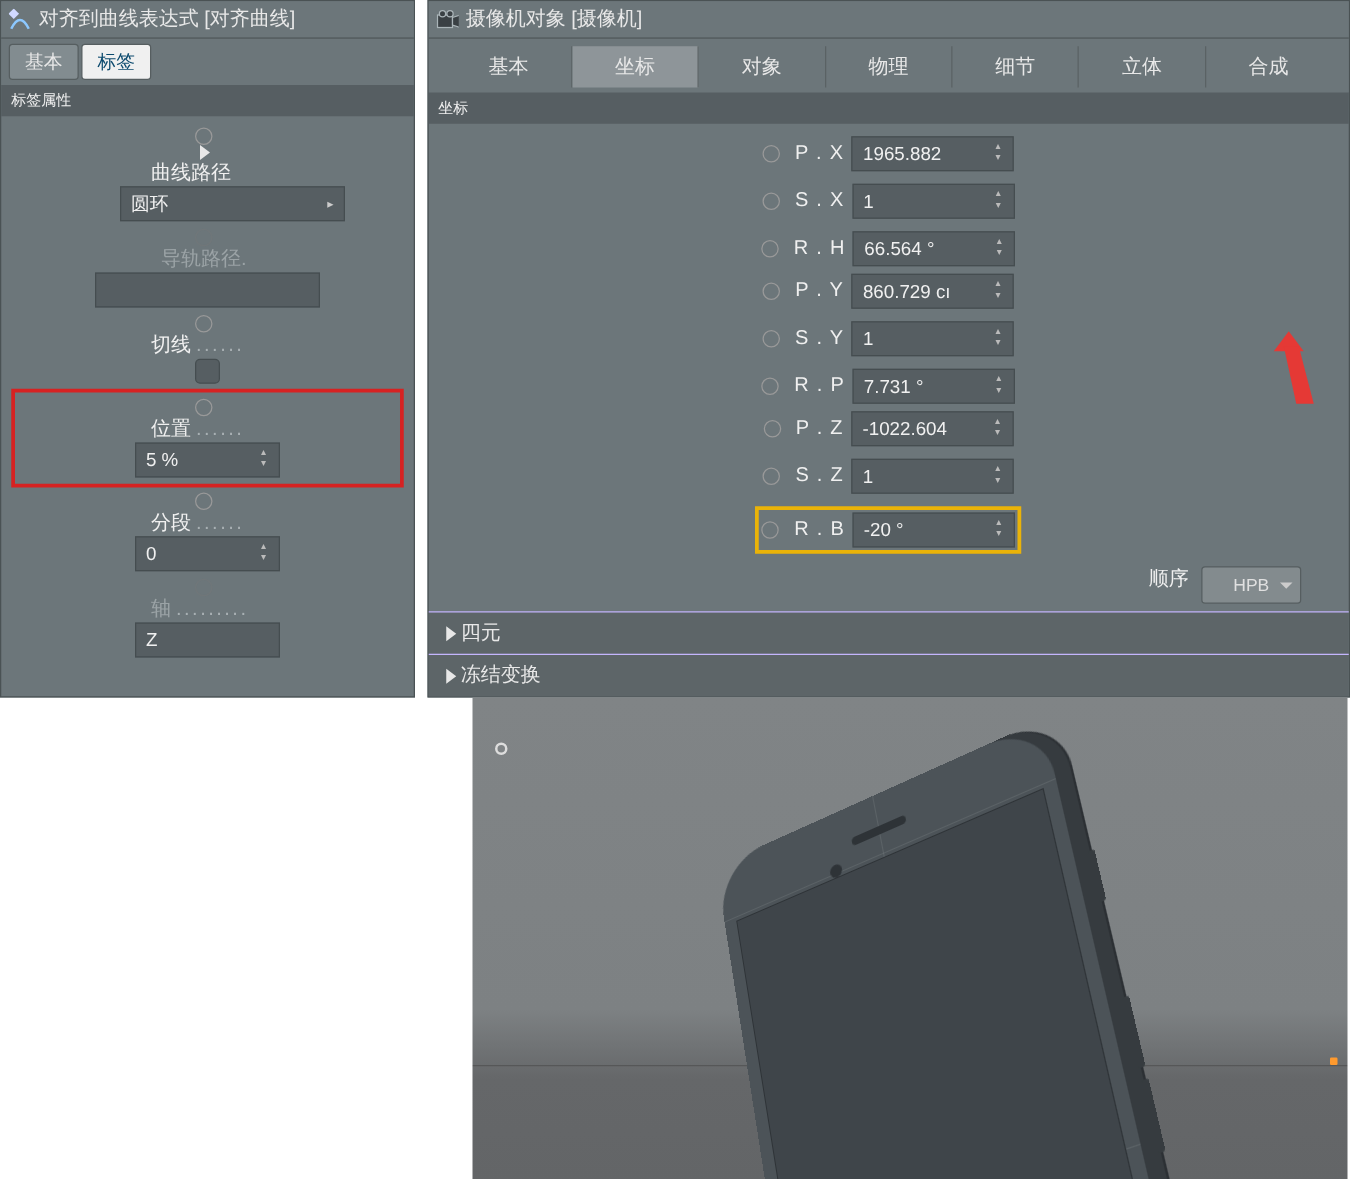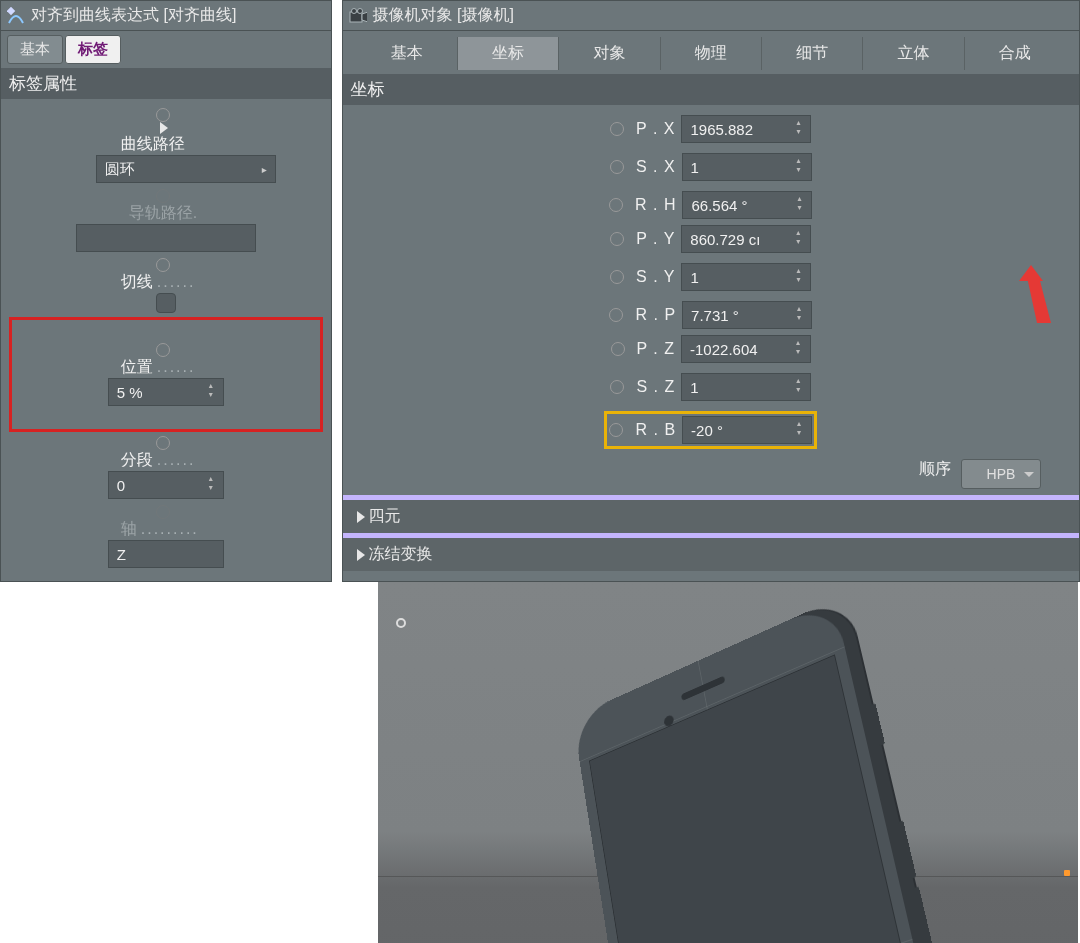--- a/index.html
+++ b/index.html
@@ -41,21 +41,21 @@
     }
     .tab { 
       padding: 4px 12px; 
       background: #828c90; 
       color: #e8e8e8; 
       border: 1px solid #565e60;
       border-radius: 3px;
       font-size: 15px;
       cursor: pointer;
     }
-    .tab.active { background: #f0f0f0; color: #701a75; font-weight: bold; }
+    .tab.active { background: #f0f0f0; color: #0c4a6e; }
     
     .camera-tabs { 
       display: flex; 
       padding: 6px 14px 4px; 
       gap: 0;
       background: #6c767a;
     }
     .camera-tabs .ctab {
       flex: 1;
       text-align: center;
@@ -65,21 +65,21 @@
       font-size: 16px;
       border-right: 1px solid #5a6264;
     }
     .camera-tabs .ctab:last-child { border-right: none; text-align: center; }
     .camera-tabs .ctab.active { background: #8e9599; }
     
     
     .section-hdr { 
       background: #565e62; 
       padding: 4px 8px; 
-      font-size: 17px; 
+      font-size: 12px; 
       font-weight: normal;
       color: #f0f0f0;
     }
     
     
     .prop-body { padding: 6px 8px 10px; }
     .prop-row { 
       display: flex; 
       align-items: center; 
       padding: 3px 0;
@@ -153,21 +153,21 @@
     }
     .fld-order::after { 
       content: ""; 
       position: absolute; right: 6px;
       width: 0; height: 0;
       border-left: 5px solid transparent;
       border-right: 5px solid transparent;
       border-top: 5px solid #ccc;
     }
     
-    .highlight { border: 3px solid #d62222; padding: 20px; margin: 1px 0; }
+    .highlight { border: 3px solid #d62222; padding: 2px; margin: 1px 0; }
     
     
     .coord-grid { 
       display: flex; 
       flex-direction: column;
       padding: 10px 14px 6px;
       gap: 6px;
     }
     .coord-row { display: flex; gap: 10px; align-items: center; flex-direction: column; }
     .coord-cell { display: flex; align-items: center; gap: 6px; }
@@ -175,21 +175,21 @@
     .coord-fld { width: 130px; }
     .order-row { display: flex; justify-content: flex-end; gap: 10px; padding-right: 24px; margin-top: 4px; }
     .order-lbl { color: #f0f0f0; font-size: 16px; }
     
     .rb-highlight { border: 3px solid #eab308; padding: 2px; }
     
     
     .collapse-row {
       background: #5d6568;
       padding: 6px 14px;
-      border-top: 5px solid #c4b5fd;
+      border-top: 1px solid #c4b5fd;
       font-size: 16px;
       color: #e8e8e8;
       display: flex; align-items: center;
     }
     
     
     .red-arrow {
       position: absolute;
       right: 18px;
       top: 260px;

